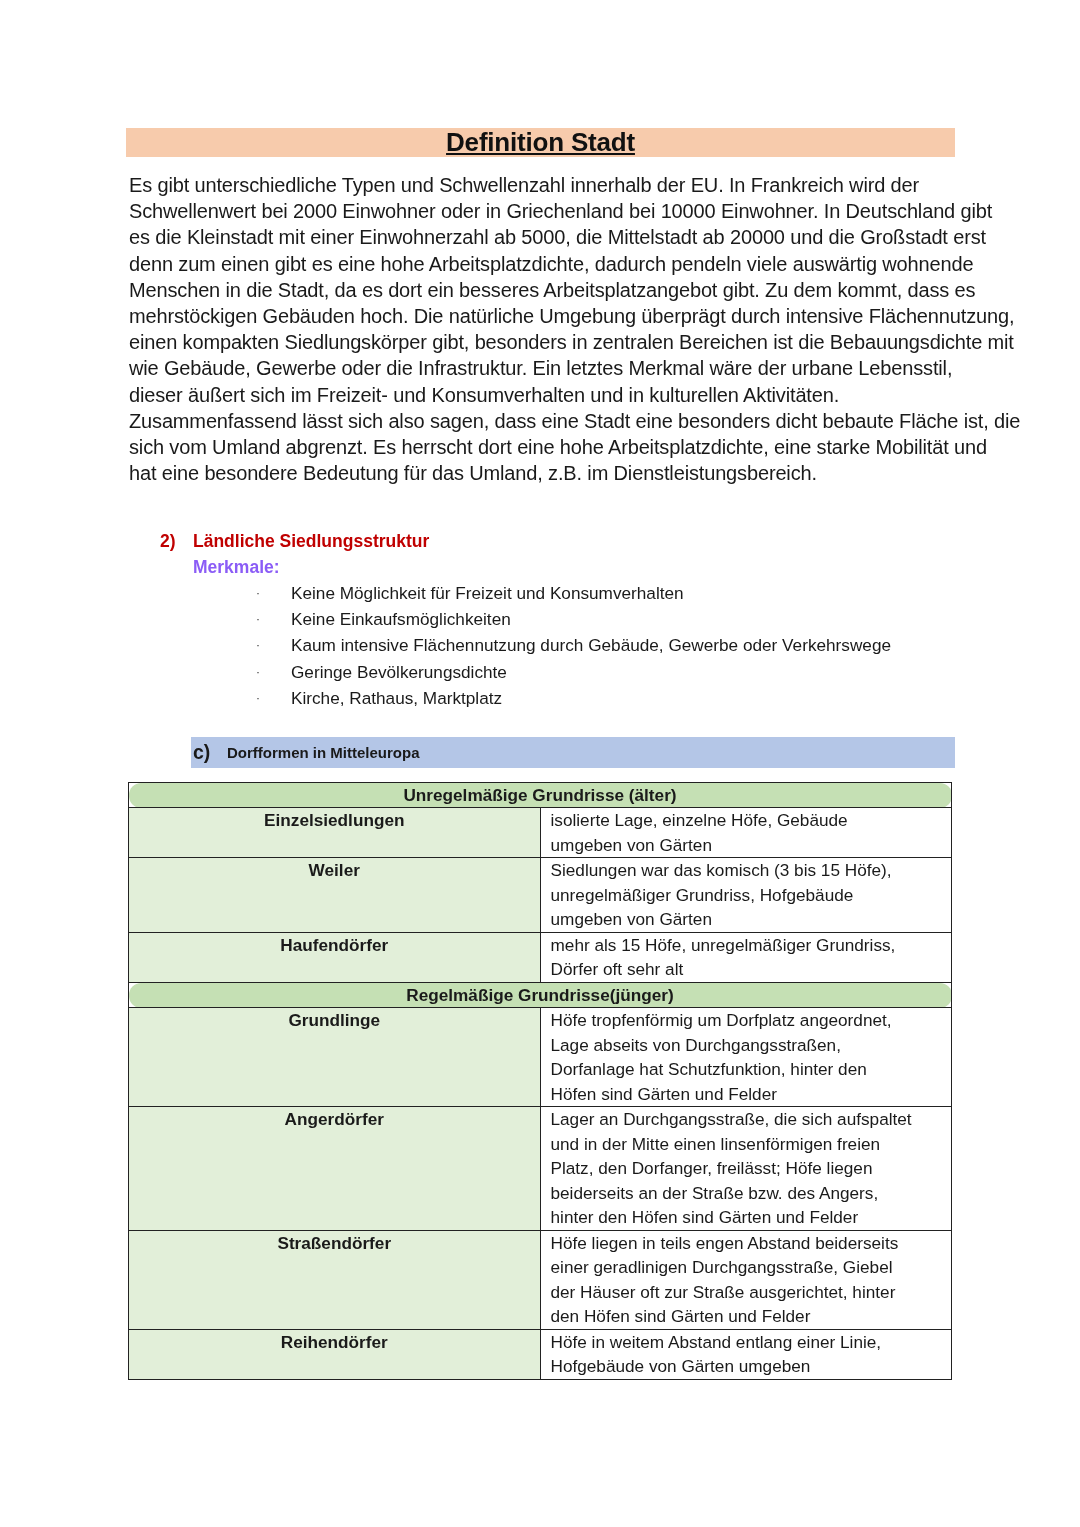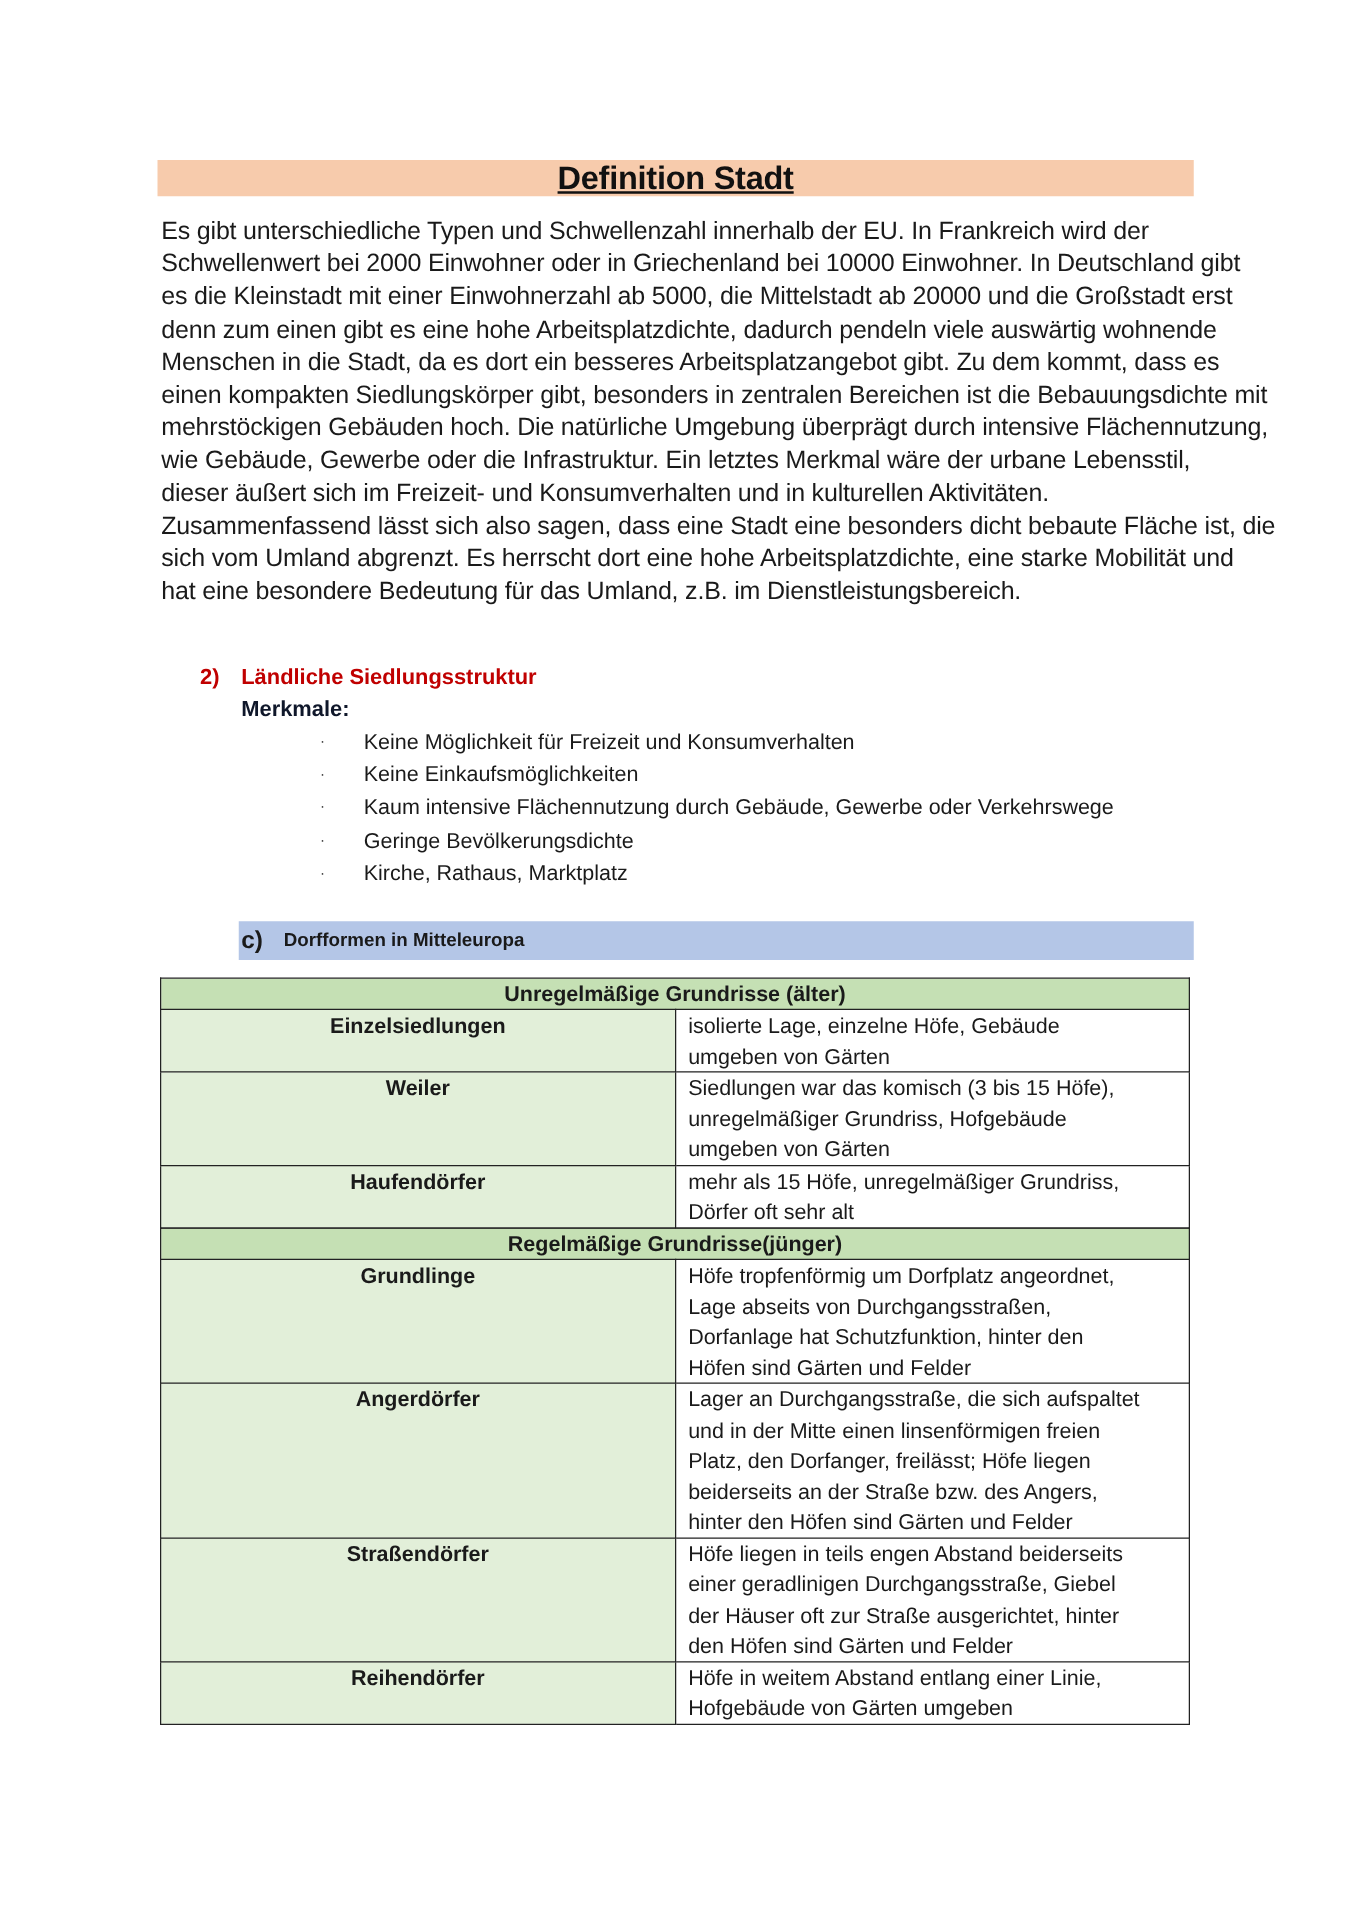--- a/index.html
+++ b/index.html
@@ -65,21 +65,21 @@
       line-height: 26px;
       display: flex;
     }
     .section2 .heading .num {
       width: 33px;
     }
     .section2 .sub {
       margin-left: 33px;
       font-weight: bold;
       font-size: 17.5px;
-      color: #0f172a;
+      color: #8b5cf6;
       line-height: 26px;
     }
     .bullets {
       position: absolute;
       left: 256px;
       top: 580px;
       margin: 0;
       padding: 0;
       list-style: none;
     }
@@ -127,20 +127,21 @@
       border: 1.5px solid #222;
       vertical-align: top;
       padding: 0;
     }
     table.dorf th {
       background: #c5e0b4;
       font-weight: bold;
       text-align: center;
       height: 24px;
       line-height: 24px;
+      border-radius: 12px;
     }
     table.dorf td.name {
       background: #e2efd9;
       font-weight: bold;
       text-align: center;
       width: 409px;
       line-height: 24.5px;
     }
     table.dorf td.desc {
       background: #ffffff;
@@ -158,22 +159,22 @@
   <div class="title-bar">
     <span class="title">Definition Stadt</span>
   </div>
 
   <div class="paragraph">
     <span>Es gibt unterschiedliche Typen und Schwellenzahl innerhalb der EU. In Frankreich wird der</span>
     <span>Schwellenwert bei 2000 Einwohner oder in Griechenland bei 10000 Einwohner. In Deutschland gibt</span>
     <span>es die Kleinstadt mit einer Einwohnerzahl ab 5000, die Mittelstadt ab 20000 und die Großstadt erst</span>
     <span>denn zum einen gibt es eine hohe Arbeitsplatzdichte, dadurch pendeln viele auswärtig wohnende</span>
     <span>Menschen in die Stadt, da es dort ein besseres Arbeitsplatzangebot gibt. Zu dem kommt, dass es</span>
+    <span>mehrstöckigen Gebäuden hoch. Die natürliche Umgebung überprägt durch intensive Flächennutzung,</span>
     <span>einen kompakten Siedlungskörper gibt, besonders in zentralen Bereichen ist die Bebauungsdichte mit</span>
-    <span>mehrstöckigen Gebäuden hoch. Die natürliche Umgebung überprägt durch intensive Flächennutzung,</span>
     <span>wie Gebäude, Gewerbe oder die Infrastruktur. Ein letztes Merkmal wäre der urbane Lebensstil,</span>
     <span>dieser äußert sich im Freizeit- und Konsumverhalten und in kulturellen Aktivitäten.</span>
     <span>Zusammenfassend lässt sich also sagen, dass eine Stadt eine besonders dicht bebaute Fläche ist, die</span>
     <span>sich vom Umland abgrenzt. Es herrscht dort eine hohe Arbeitsplatzdichte, eine starke Mobilität und</span>
     <span>hat eine besondere Bedeutung für das Umland, z.B. im Dienstleistungsbereich.</span>
   </div>
 
   <div class="section2">
     <div class="heading">
       <span class="num">2)</span>

